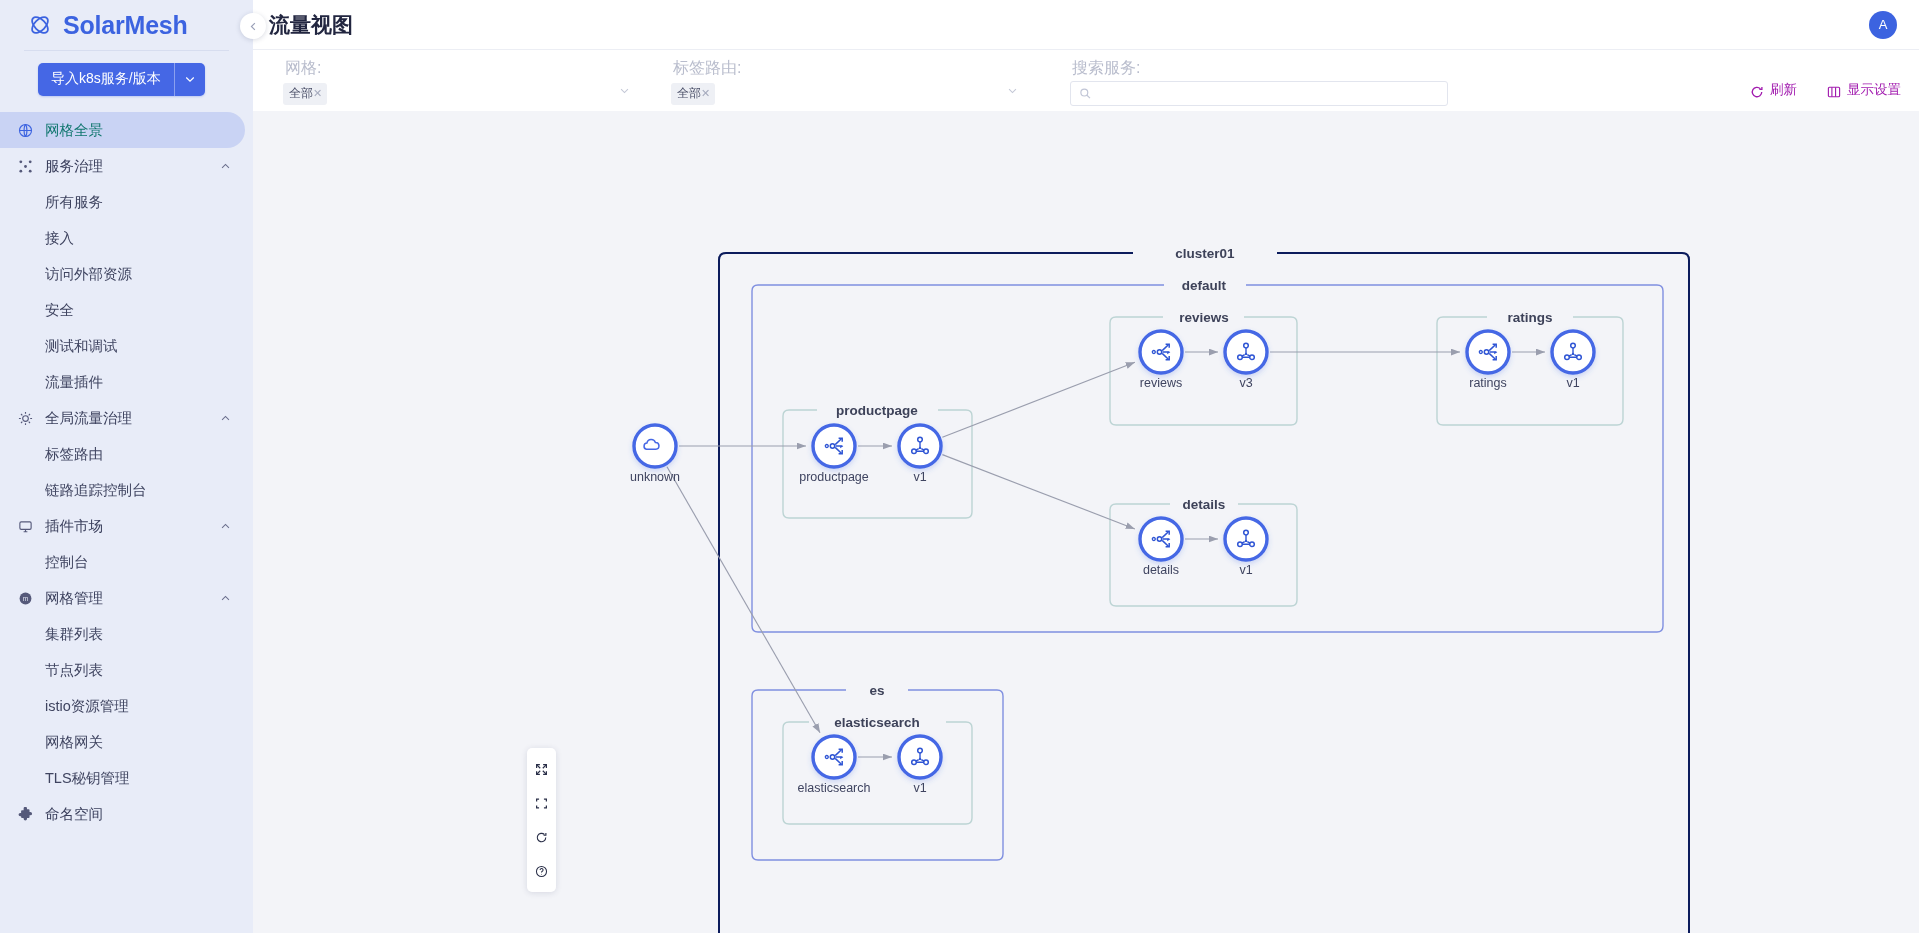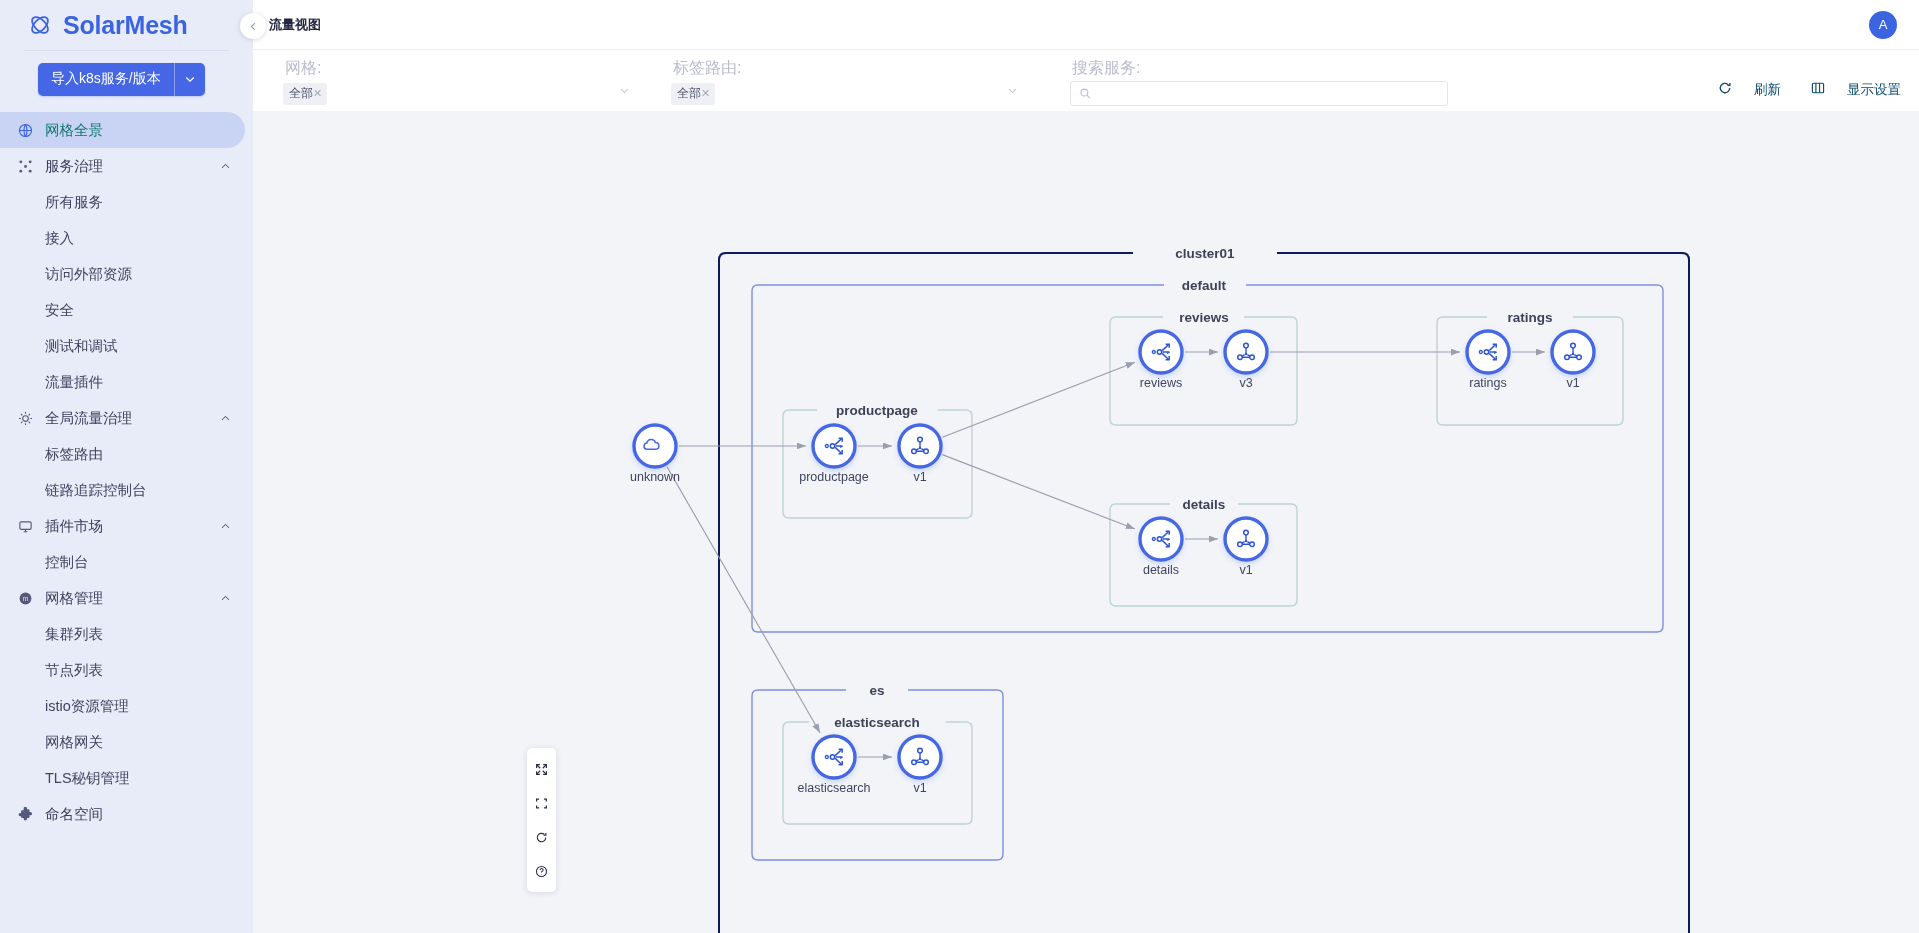--- a/index.html
+++ b/index.html
@@ -48,21 +48,21 @@
     height:36px; display:flex; align-items:center; padding-left:45px;
     font-size:14.5px; color:#3f4460; cursor:pointer;
   }
 
   
   .main { flex:1; height:933px; background:#fff; position:relative; }
   .topbar {
     height:50px; background:#fff; border-bottom:1px solid #eceef4;
     display:flex; align-items:center; padding:0 22px 0 16px;
   }
-  .page-title { font-size:13px; font-weight:bold; color:#222640; }
+  .page-title { font-size:21px; font-weight:bold; color:#222640; }
   .avatar {
     width:28px; height:28px; border-radius:50%; background:#3c63e0; color:#fff;
     font-size:13px; display:flex; align-items:center; justify-content:center;
     margin-left:auto; cursor:pointer;
   }
   .collapse-btn {
     position:absolute; left:-13px; top:13px; width:26px; height:26px; border-radius:50%;
     background:#fff; box-shadow:0 1px 5px rgba(40,50,90,.18);
     display:flex; align-items:center; justify-content:center; color:#9aa0b8;
     font-size:12px; cursor:pointer; z-index:30;
@@ -85,21 +85,21 @@
   .searchbox {
     position:absolute; bottom:5px; height:25px; border:1px solid #e2e5ee; border-radius:3px;
     background:#fff; display:flex; align-items:center; padding:0 8px; cursor:text;
   }
   .searchbox svg { color:#c0c5d6; }
   .searchbox input {
     border:0; outline:0; font-size:12.5px; height:23px; width:100%;
     background:transparent; color:#3f4460; font-family:inherit; padding-left:6px;
   }
   .actions { position:absolute; right:0; bottom:12px; display:flex; gap:30px; padding-right:18px; }
-  .act { display:flex; align-items:flex-start; gap:22px; color:#0c4a6e; font-size:13.5px; cursor:pointer; }
+  .act { display:flex; align-items:flex-end; gap:6px; color:#a21caf; font-size:13.5px; cursor:pointer; }
 
   
   .canvas { position:absolute; left:0; right:0; top:111px; bottom:0; background:#f3f4f8; overflow:hidden; }
   .canvas svg.graph { position:absolute; left:0; top:0; }
 
   .fl-toolbar {
     position:absolute; left:274px; top:637px; width:29px;
     background:#fff; border-radius:5px; box-shadow:0 1px 6px rgba(40,50,90,.14);
     padding:4px 0; display:flex; flex-direction:column; align-items:center; z-index:20;
   }

